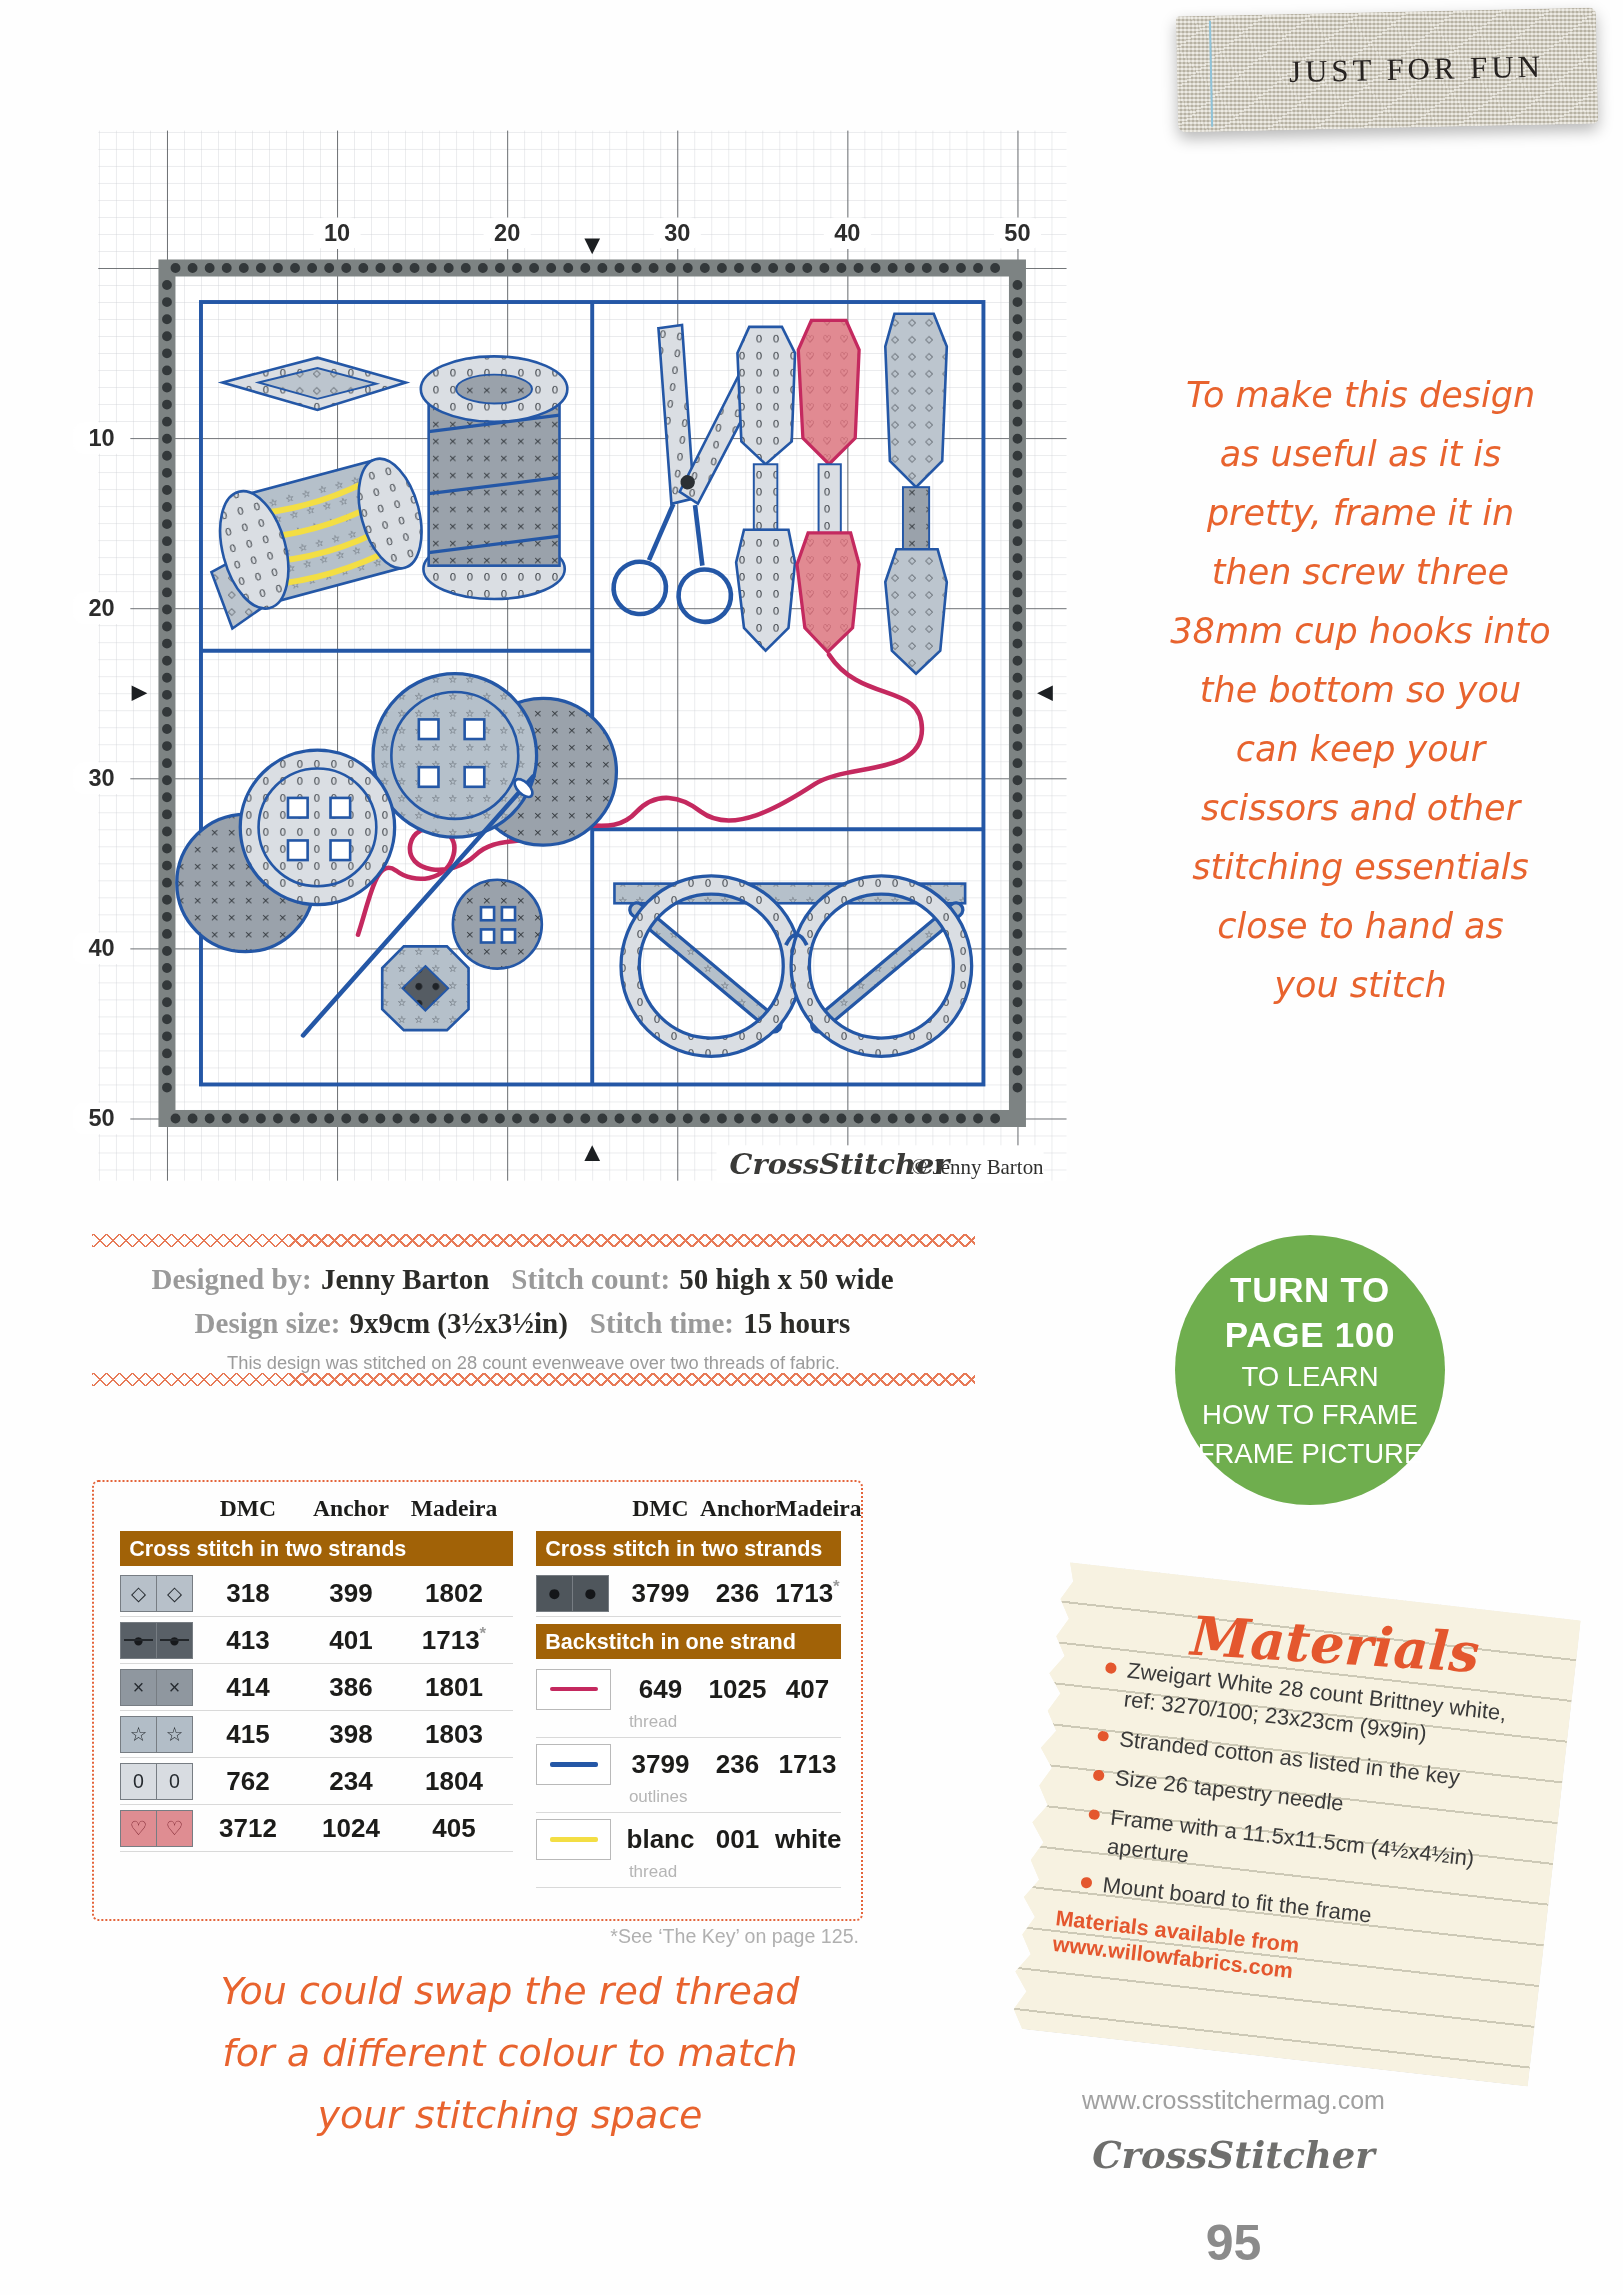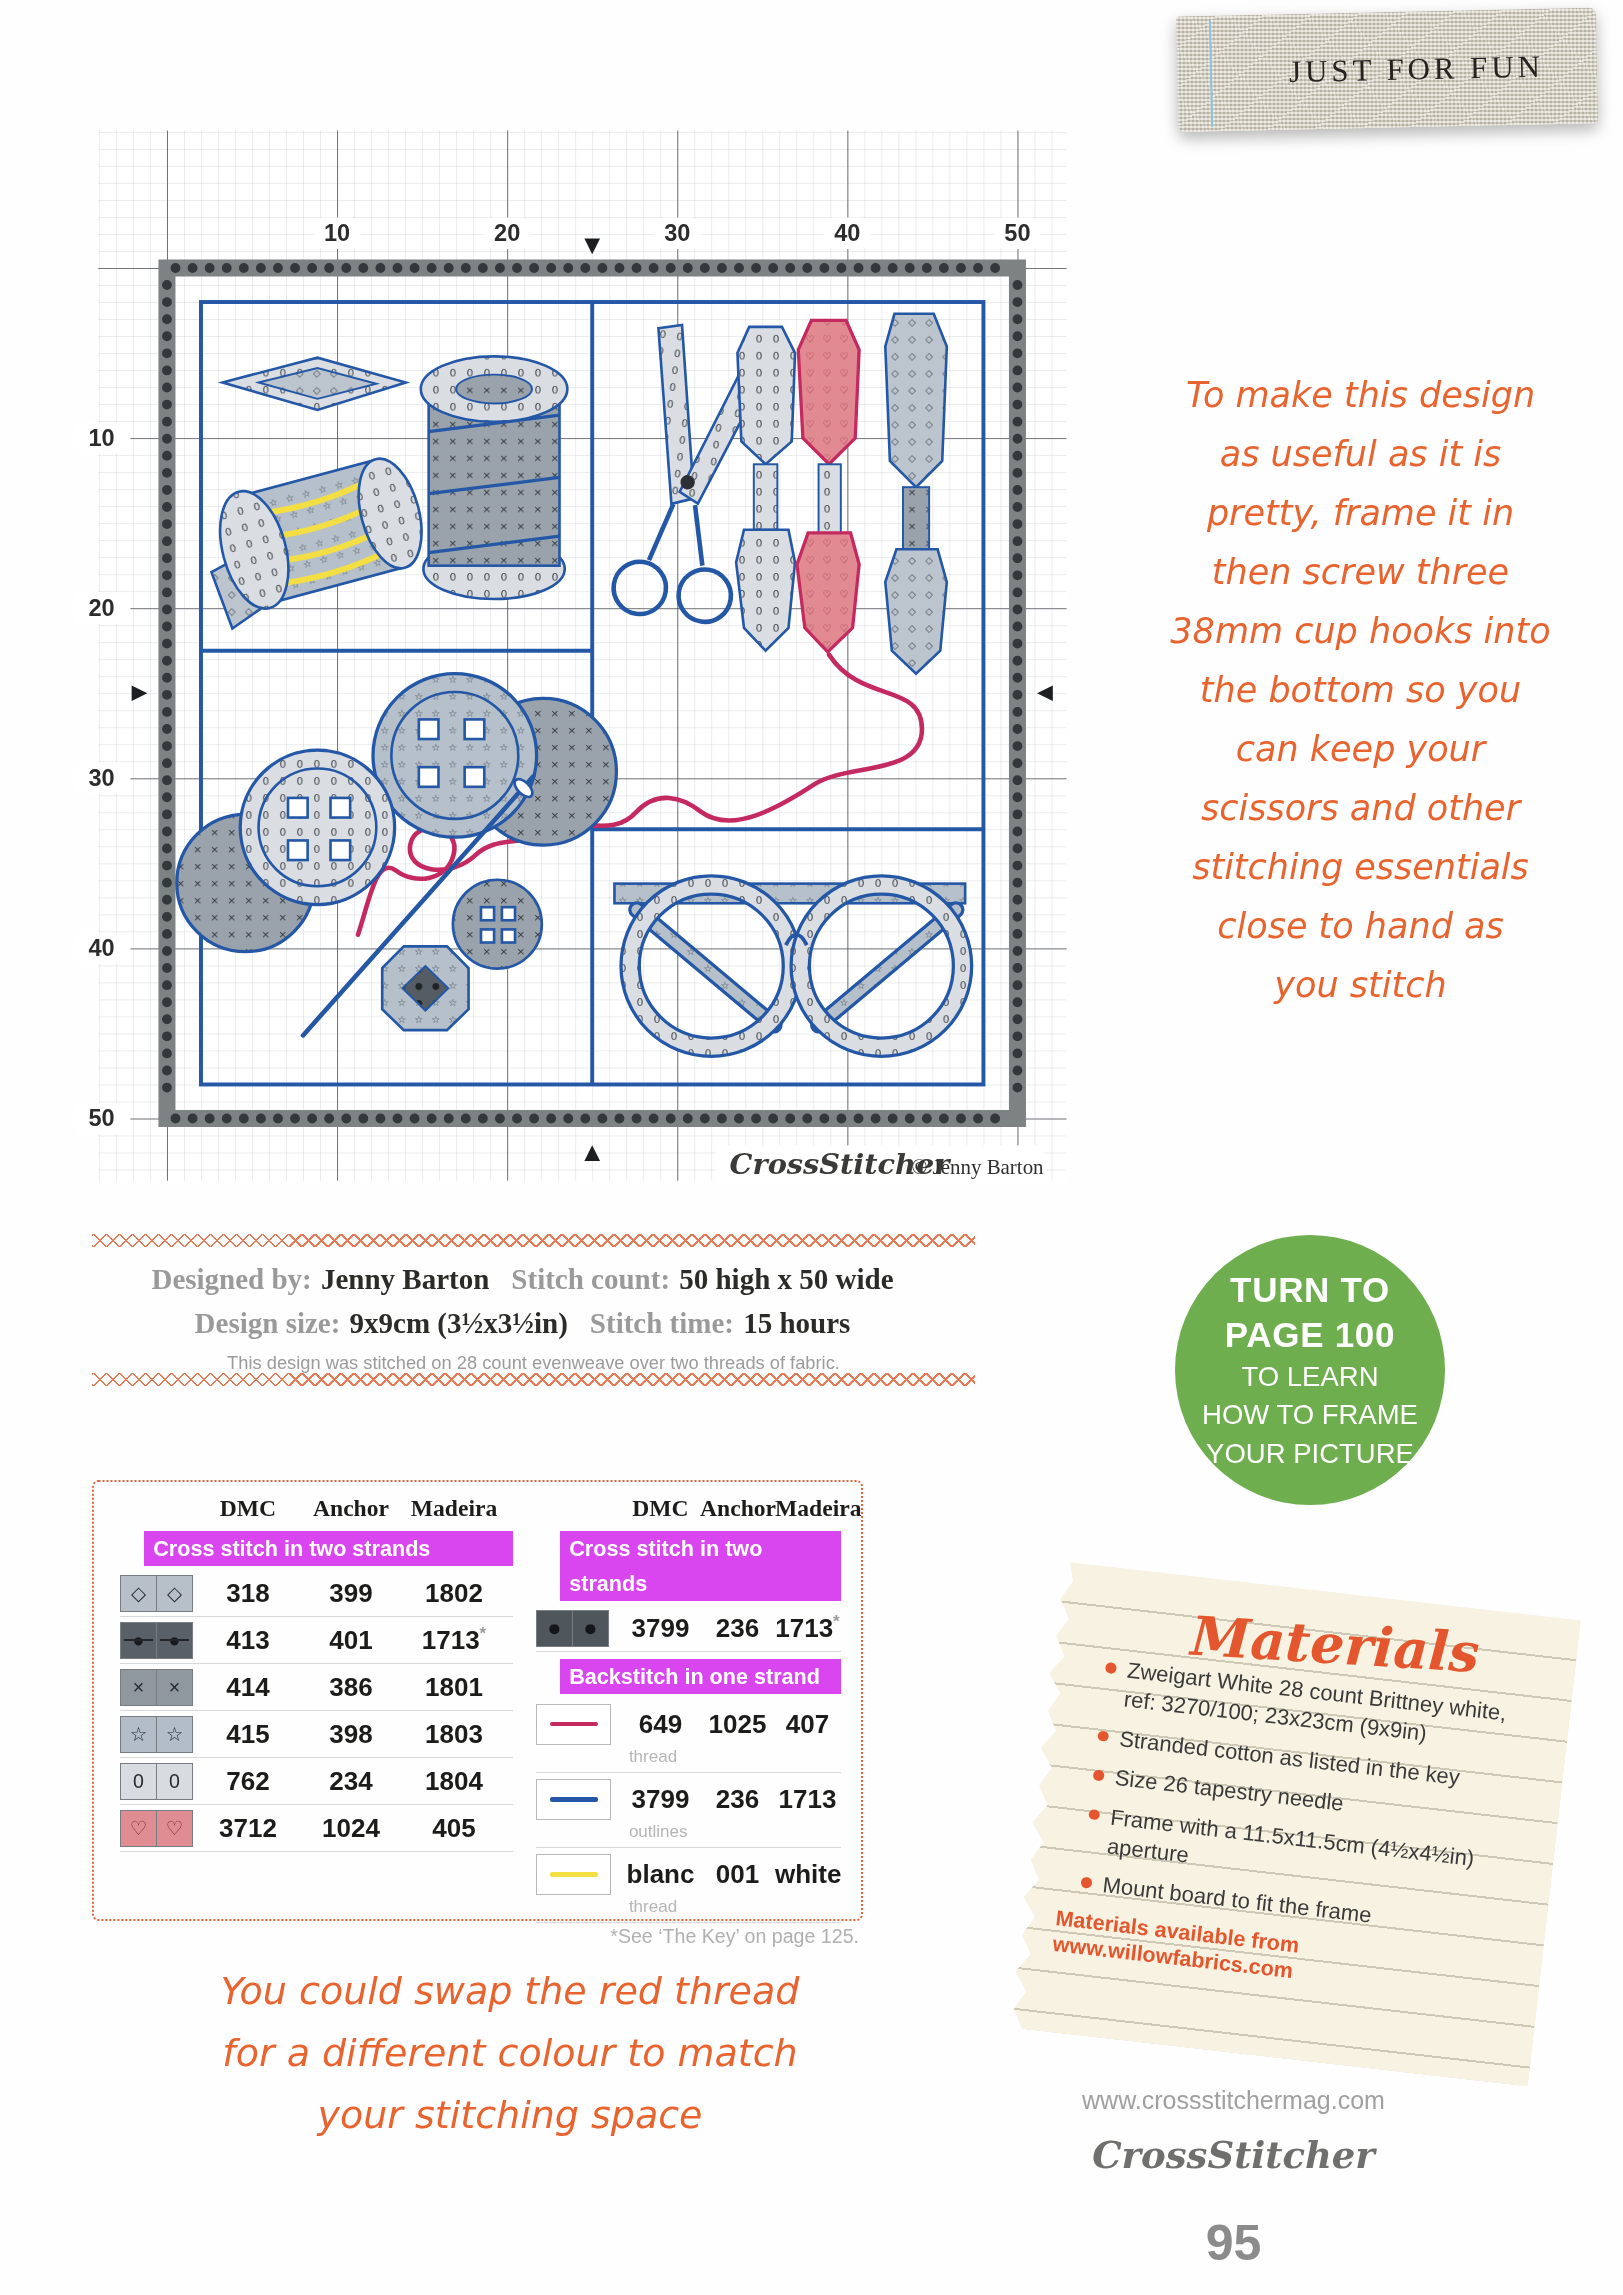--- a/index.html
+++ b/index.html
@@ -55,22 +55,22 @@
   .keybox{position:absolute;left:92px;top:1480px;width:767px;height:437px;
           border:2.6px dotted #e4643a;border-radius:6.5px;}
   .ktable{position:absolute;}
   .kt-left{left:26px;top:13px;width:393px;}
   .kt-right{left:442px;top:13px;width:305px;}
   .khead{display:grid;font-family:"Liberation Serif",serif;font-weight:bold;
          font-size:23.6px;color:#1c1c1a;margin-bottom:9.2px;}
   .kt-left .khead{grid-template-columns:79px 98px 108px 98px;}
   .kt-right .khead{grid-template-columns:85px 79px 75px 65px;}
   .khead div{text-align:center;}
-  .banner{background:#d946ef;color:#fff;font-size:21.6px;font-weight:bold;
-          line-height:35px;padding:0 9.2px;margin-bottom:3.9px;margin-left:24px;}
+  .banner{background:#a16207;color:#fff;font-size:21.6px;font-weight:bold;
+          line-height:35px;padding:0 9.2px;margin-bottom:3.9px;}
   .krow{display:grid;align-items:center;height:46px;border-bottom:1.3px solid #d9d9d9;}
   .kt-left .krow{grid-template-columns:79px 98px 108px 98px;}
   .kt-right .krow{grid-template-columns:85px 79px 75px 65px;}
   .num{font-size:26px;font-weight:bold;color:#1c1c1a;text-align:center;}
   .note{font-size:17px;color:#9a9a9a;vertical-align:super;}
   .sw{display:flex;}
   .swc{width:35px;height:35px;display:flex;align-items:center;justify-content:center;
        font-size:19.6px;color:#262b30;border:1.3px solid #777d83;position:relative;}
   .swc+.swc{border-left:none;}
   .sw1{background:#b7c0c9;} .sw2{background:#596067;color:#17191c;}
@@ -343,21 +343,21 @@
     <span class="lbl">Design size:</span><span class="val">9x9cm (3½x3½in)</span><span class="lbl">Stitch time:</span><span class="val">15 hours</span>
   </div>
   <div class="info-note">This design was stitched on 28 count evenweave over two threads of fabric.</div>
   <div class="lattice lat2"></div>
 
   <div class="badge">
     <div class="b-big">TURN TO</div>
     <div class="b-big">PAGE 100</div>
     <div class="b-sm">TO LEARN</div>
     <div class="b-sm">HOW TO FRAME</div>
-    <div class="b-sm">YOUR PICTURE</div>
+    <div class="b-sm">FRAME PICTURE</div>
   </div>
 
   <div class="keybox">
     <div class="ktable kt-left">
       <div class="khead">
         <div></div>
         <div>DMC</div>
         <div>Anchor</div>
         <div>Madeira</div>
       </div>

